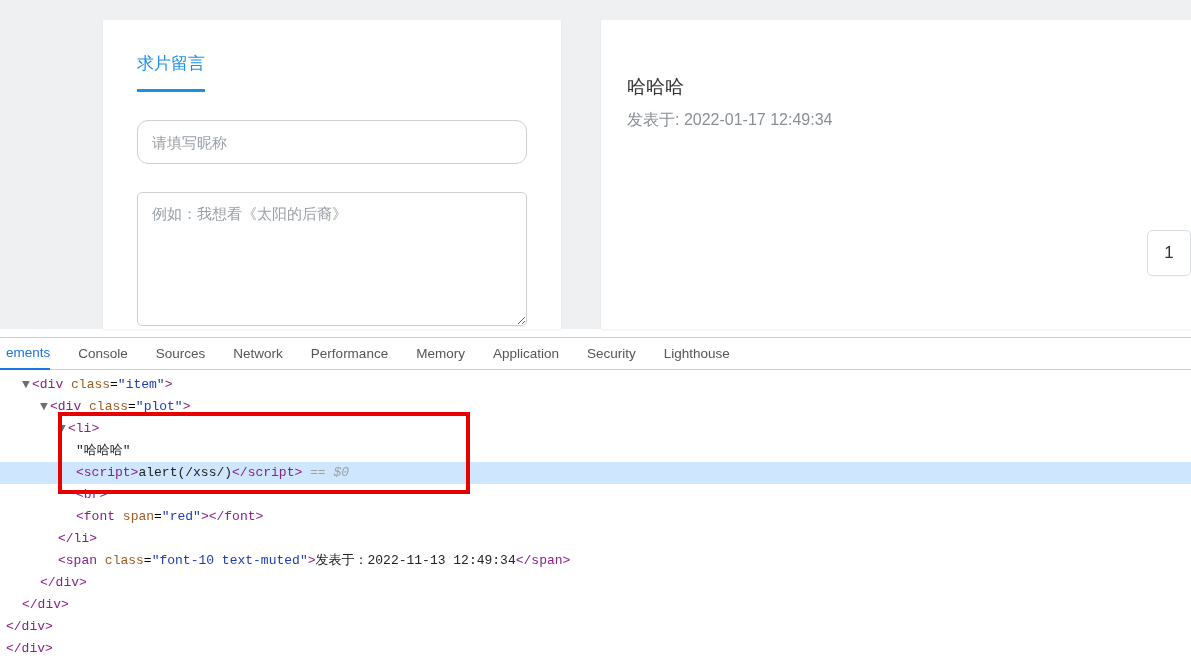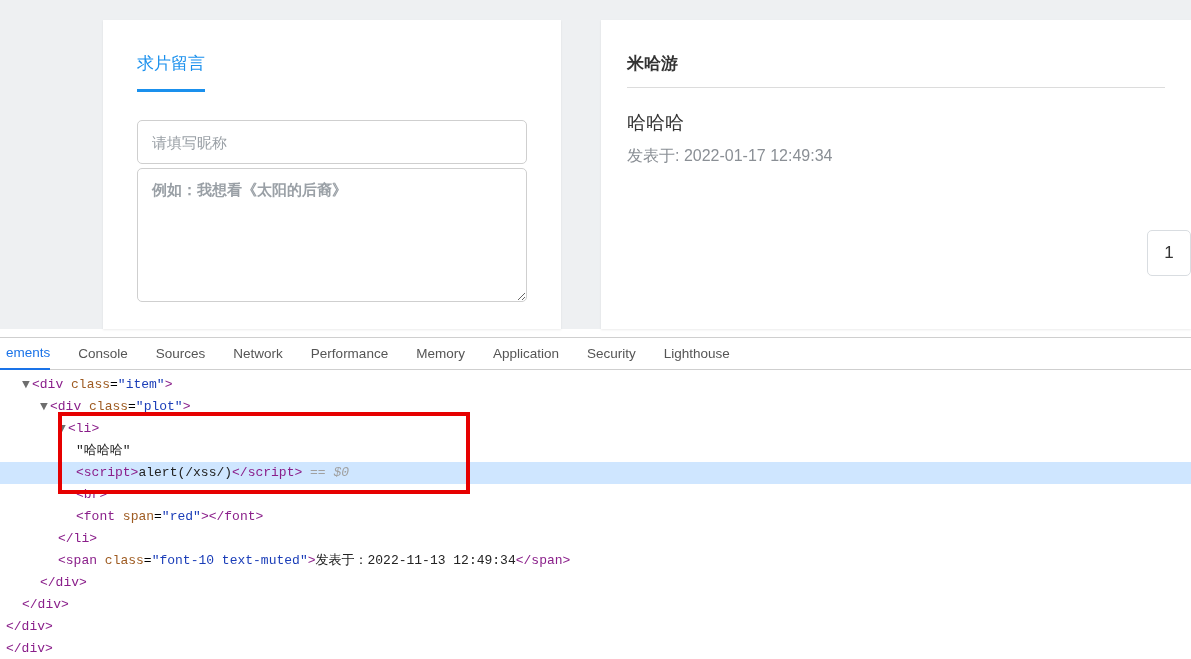--- a/index.html
+++ b/index.html
@@ -31,38 +31,37 @@
       font-weight: 500;
       display: inline-block;
       padding-bottom: 14px;
       border-bottom: 3px solid #1a90ed;
     }
     .form-row { margin-top: 28px; }
     .text-input {
       width: 100%;
       height: 44px;
       border: 1px solid #cfcfcf;
-      border-radius: 5px;
+      border-radius: 11px;
       padding: 0 14px;
       font-size: 15px;
       color: #333;
     }
     .text-input::placeholder, .textarea::placeholder { color: #9aa0a6; }
     .textarea {
       width: 100%;
       height: 134px;
       border: 1px solid #cfcfcf;
       border-radius: 5px;
       padding: 12px 14px;
       font-size: 15px;
       resize: both;
       font-family: inherit;
       color: #333;
-      margin-top: 4px;
-      font-weight: bold;
+      margin-top: 28px;
     }
     .card-right {
       width: 590px;
       padding: 32px 26px 0 26px;
       position: relative;
     }
     .comment-name {
       font-size: 17px;
       font-weight: 700;
       color: #333;
@@ -149,21 +148,20 @@
     <div>
       <span class="tab-title">求片留言</span>
     </div>
     <div class="form-row">
       <input type="text" class="text-input" placeholder="请填写昵称" style="">
     </div>
     <textarea class="textarea" placeholder="例如：我想看《太阳的后裔》" style=""></textarea>
   </div>
 
   <div class="card card-right">
-    <div class="comment-name">米哈游</div>
     <div class="comment-body">哈哈哈</div>
     <div class="comment-time">发表于: 2022-01-17 12:49:34</div>
     <div class="pager">
       <div class="page-btn">1</div>
     </div>
   </div>
 </div>
 
 <div class="devtools">
   <div class="dt-tabs">

